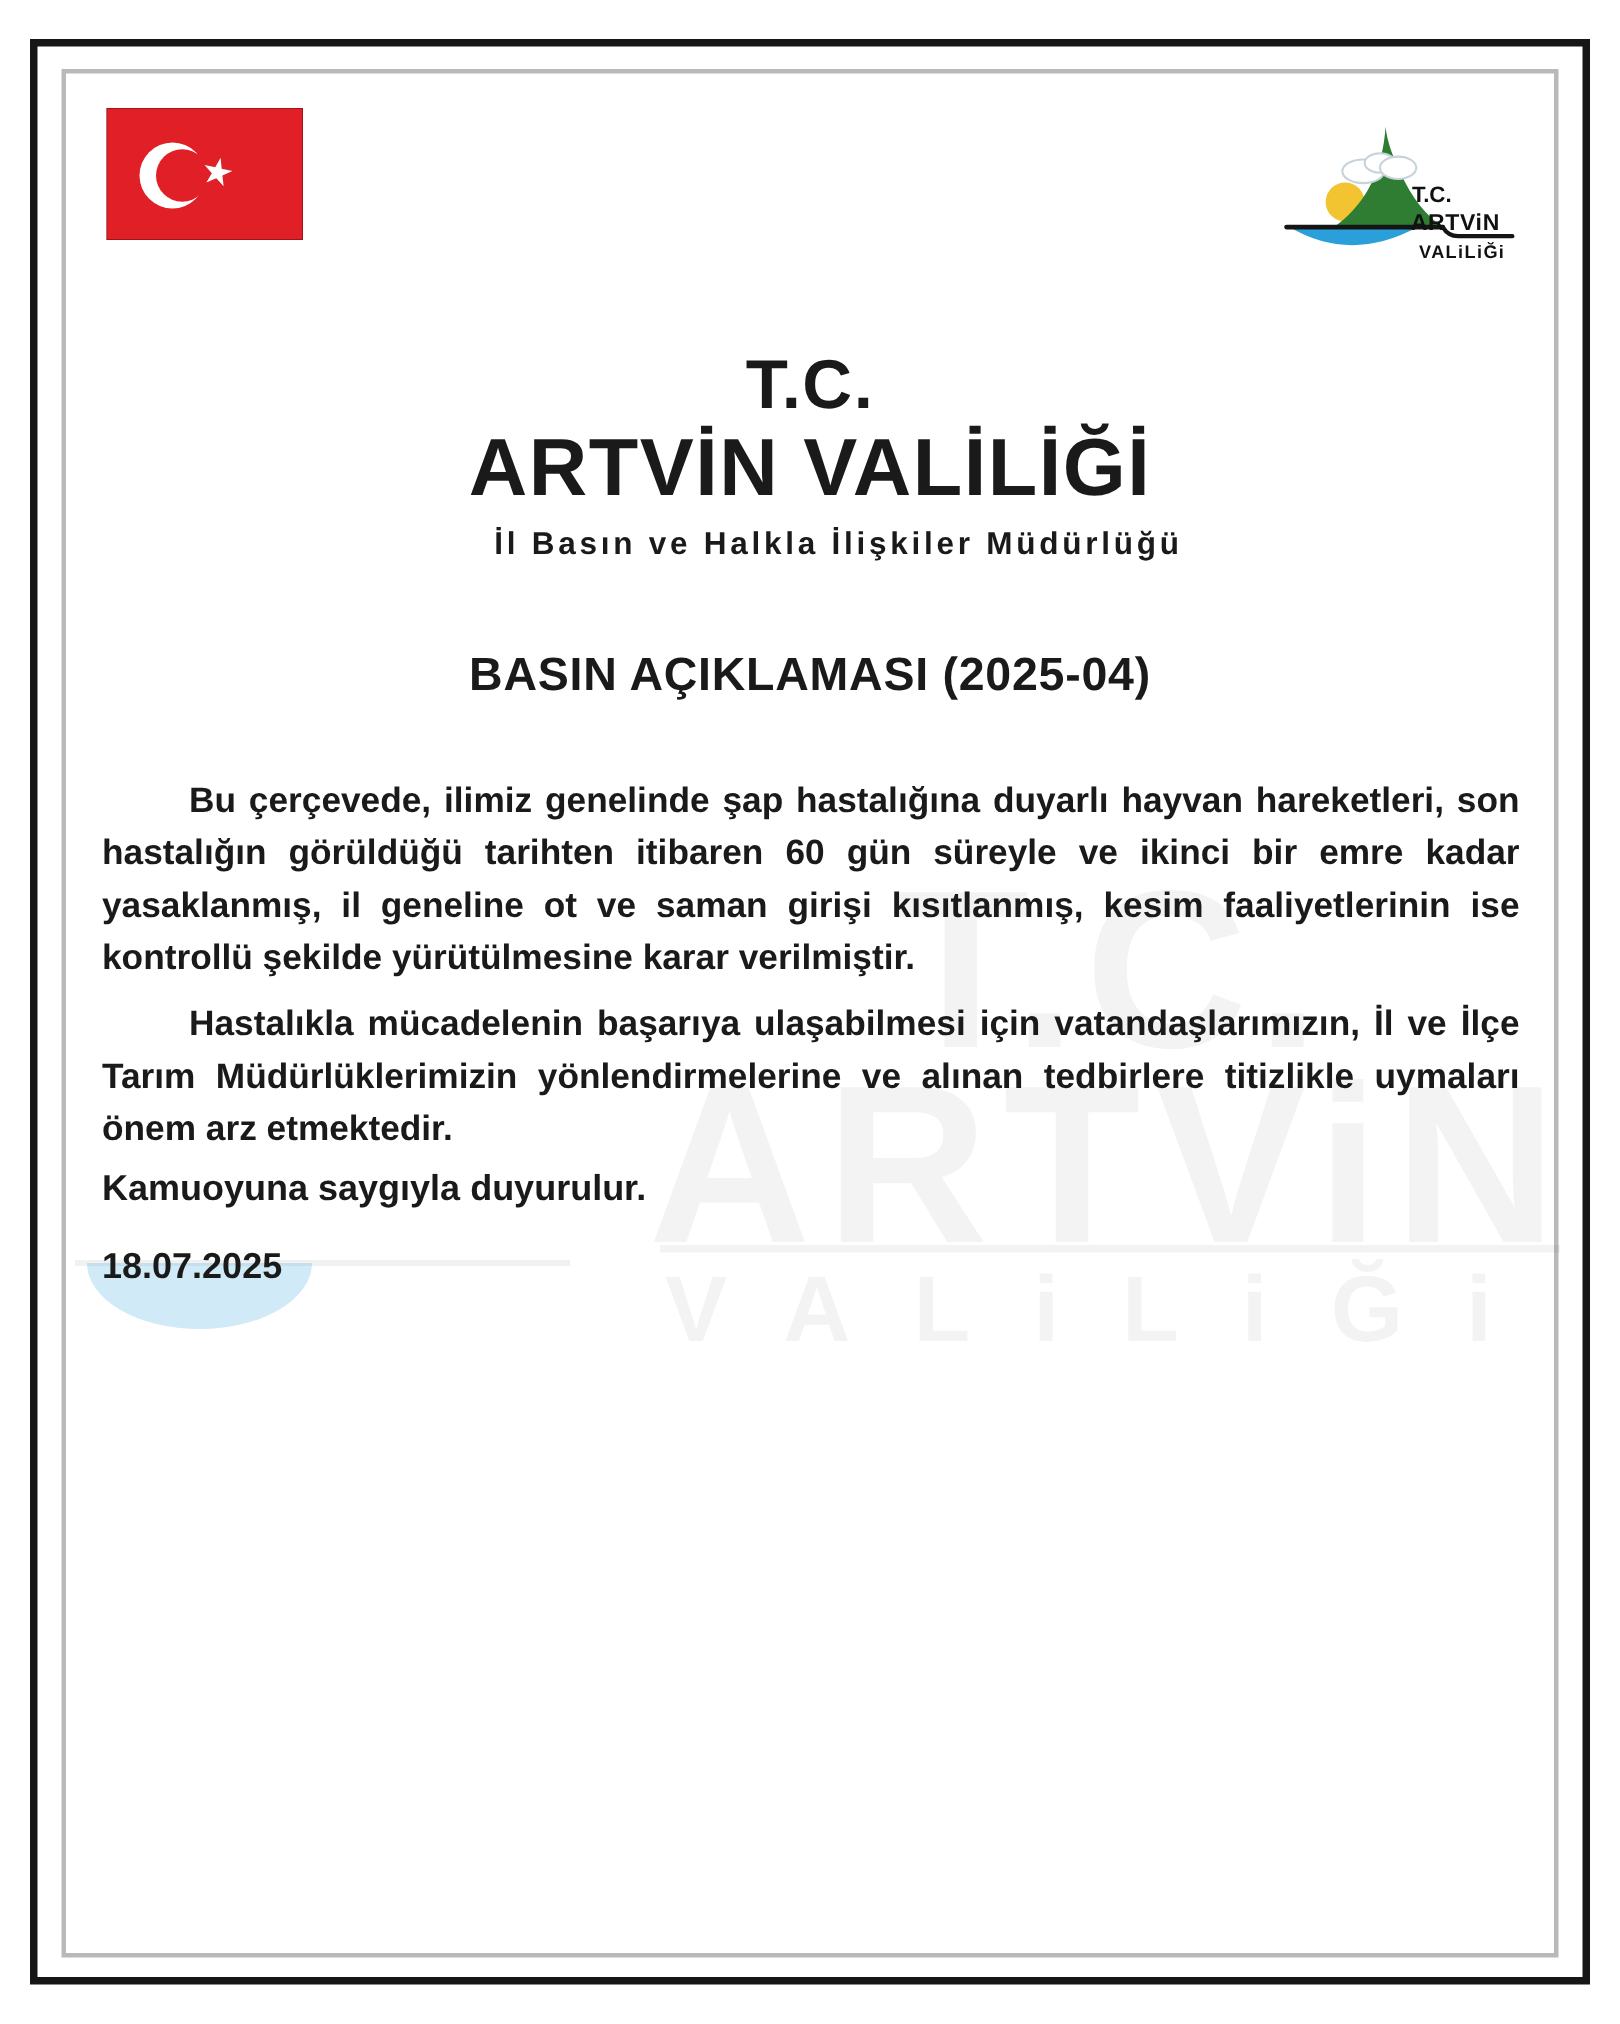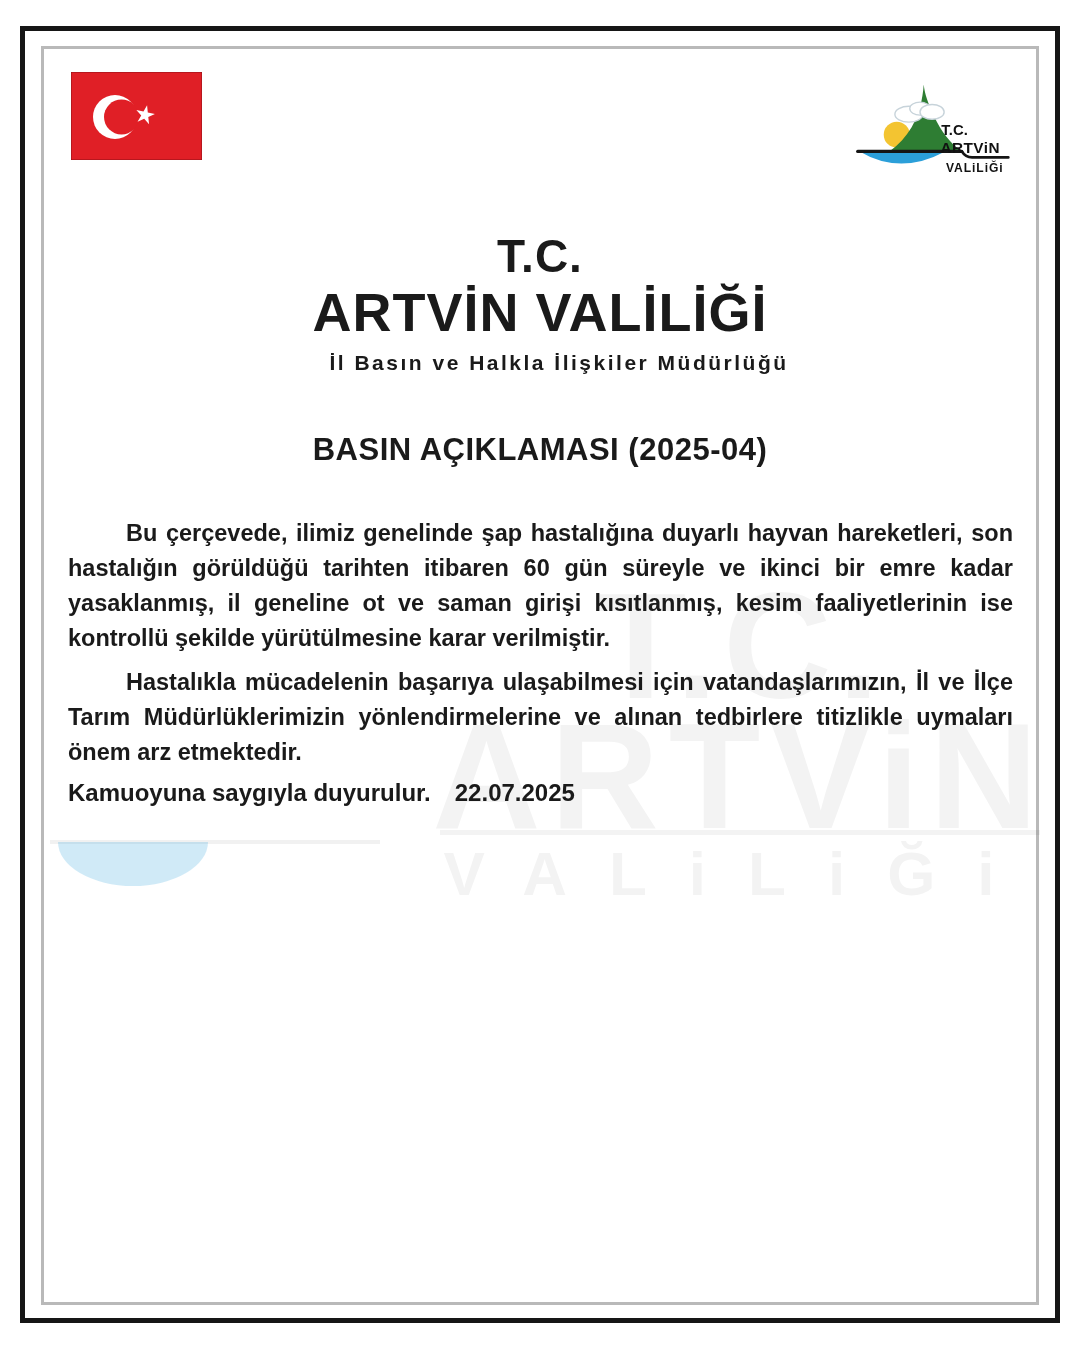--- a/index.html
+++ b/index.html
@@ -37,21 +37,21 @@
   
   .body{position:absolute;left:68px;right:67px;top:516px;z-index:2;}
   .para{
     font-size:23.5px;line-height:35px;margin:0 0 9px 0;
     text-align:justify;text-indent:58px;color:#1a1a1a;
   }
   .para span{font-weight:400;}
   .para span.seg-bold{font-weight:700;}
   .closing{
     display:flex;align-items:baseline;gap:24px;
-    font-size:24px;font-weight:700;margin-top:4px;
+    font-size:24px;font-weight:700;margin-top:4px;flex-direction:column;
   }
   
   .watermark{position:absolute;left:0;top:0;width:100%;height:100%;z-index:1;pointer-events:none;}
   .wm-text{position:absolute;left:430px;width:620px;text-align:center;color:rgba(10,10,10,0.05);font-weight:700;}
   .wm-tc{top:560px;font-size:150px;letter-spacing:6px;}
   .wm-artvin{top:690px;font-size:150px;letter-spacing:10px;}
   .wm-valiligi{top:838px;font-size:62px;letter-spacing:42px;}
   .wm-underline{position:absolute;left:440px;top:830px;width:600px;height:5px;background:rgba(10,10,10,0.05);}
   .wm-water{
     position:absolute;left:58px;top:842px;width:150px;height:44px;
@@ -112,17 +112,17 @@
     <div class="title-sub">İl Basın ve Halkla İlişkiler Müdürlüğü</div>
   </div>
 
   <div class="heading">BASIN AÇIKLAMASI (2025-04)</div>
 
   <div class="body">
     <p class="para"><span class="seg-bold">Bu çerçevede, ilimiz genelinde şap hastalığına duyarlı hayvan hareketleri, son hastalığın görüldüğü tarihten itibaren 60 gün süreyle ve ikinci bir emre kadar yasaklanmış, il geneline ot ve saman girişi kısıtlanmış, kesim faaliyetlerinin ise kontrollü şekilde yürütülmesine karar verilmiştir.</span></p>
     <p class="para"><span class="seg-bold">Hastalıkla mücadelenin başarıya ulaşabilmesi için vatandaşlarımızın, İl ve İlçe Tarım Müdürlüklerimizin yönlendirmelerine ve alınan tedbirlere titizlikle uymaları önem arz etmektedir.</span></p>
     <div class="closing">
       <span>Kamuoyuna saygıyla duyurulur.</span>
-      <span>22.07.2025</span>
+      <span>18.07.2025</span>
     </div>
   </div>
 
 </div>
 
 </body></html>

